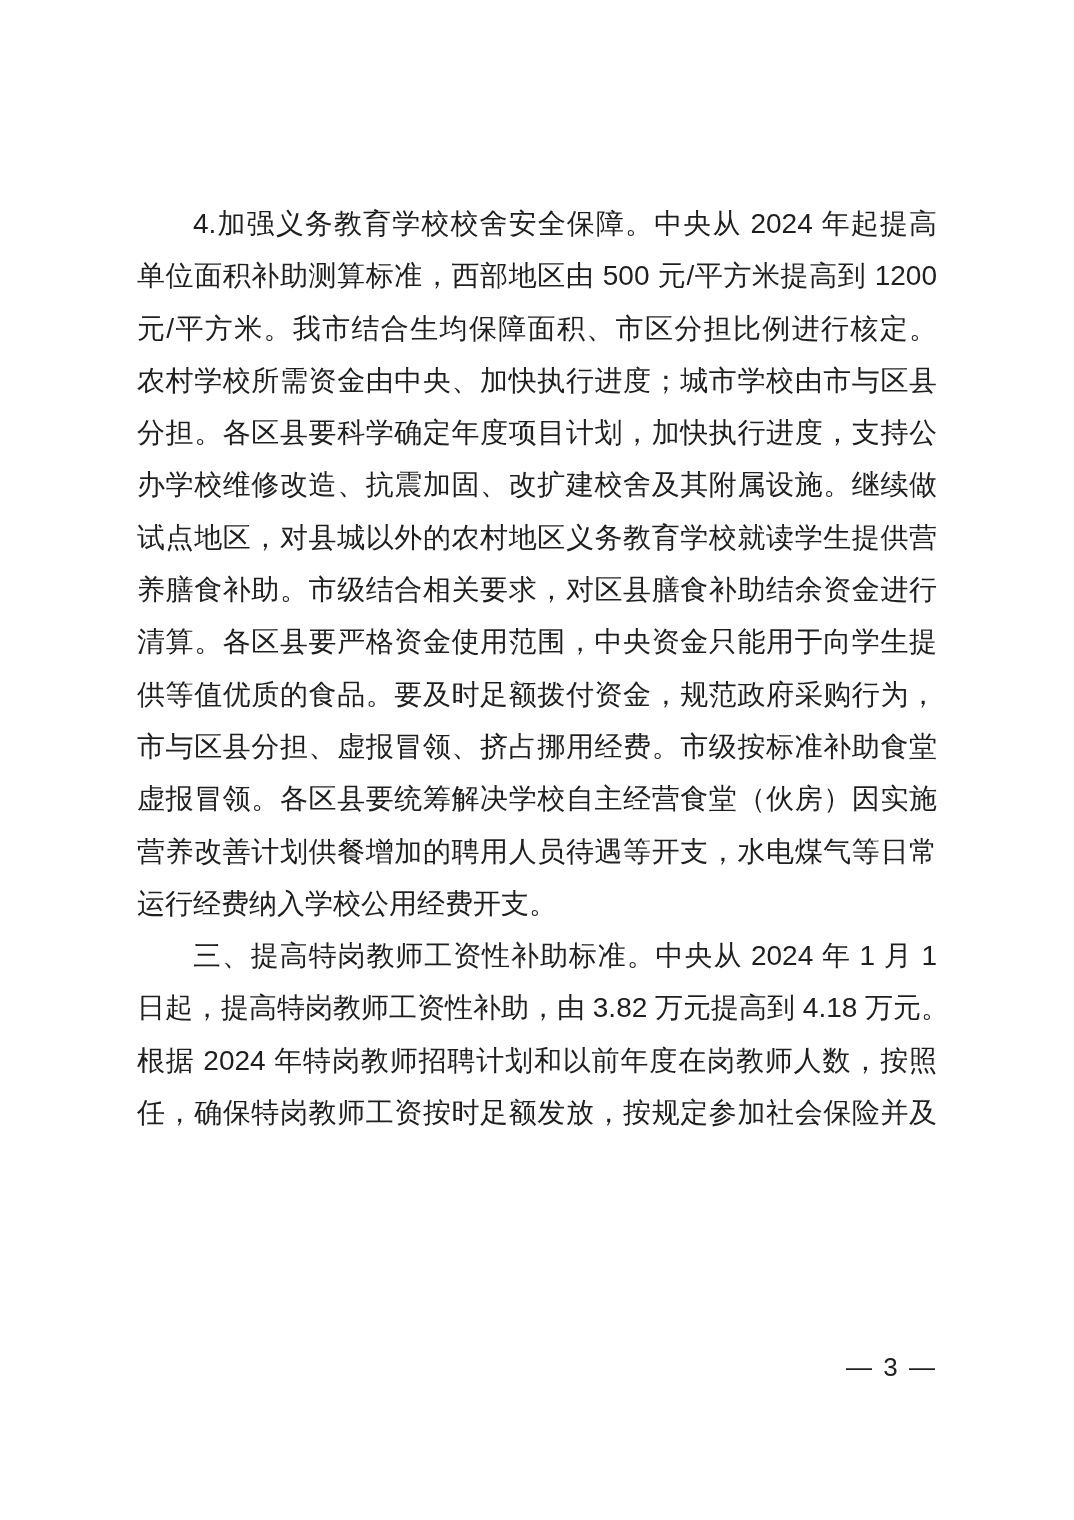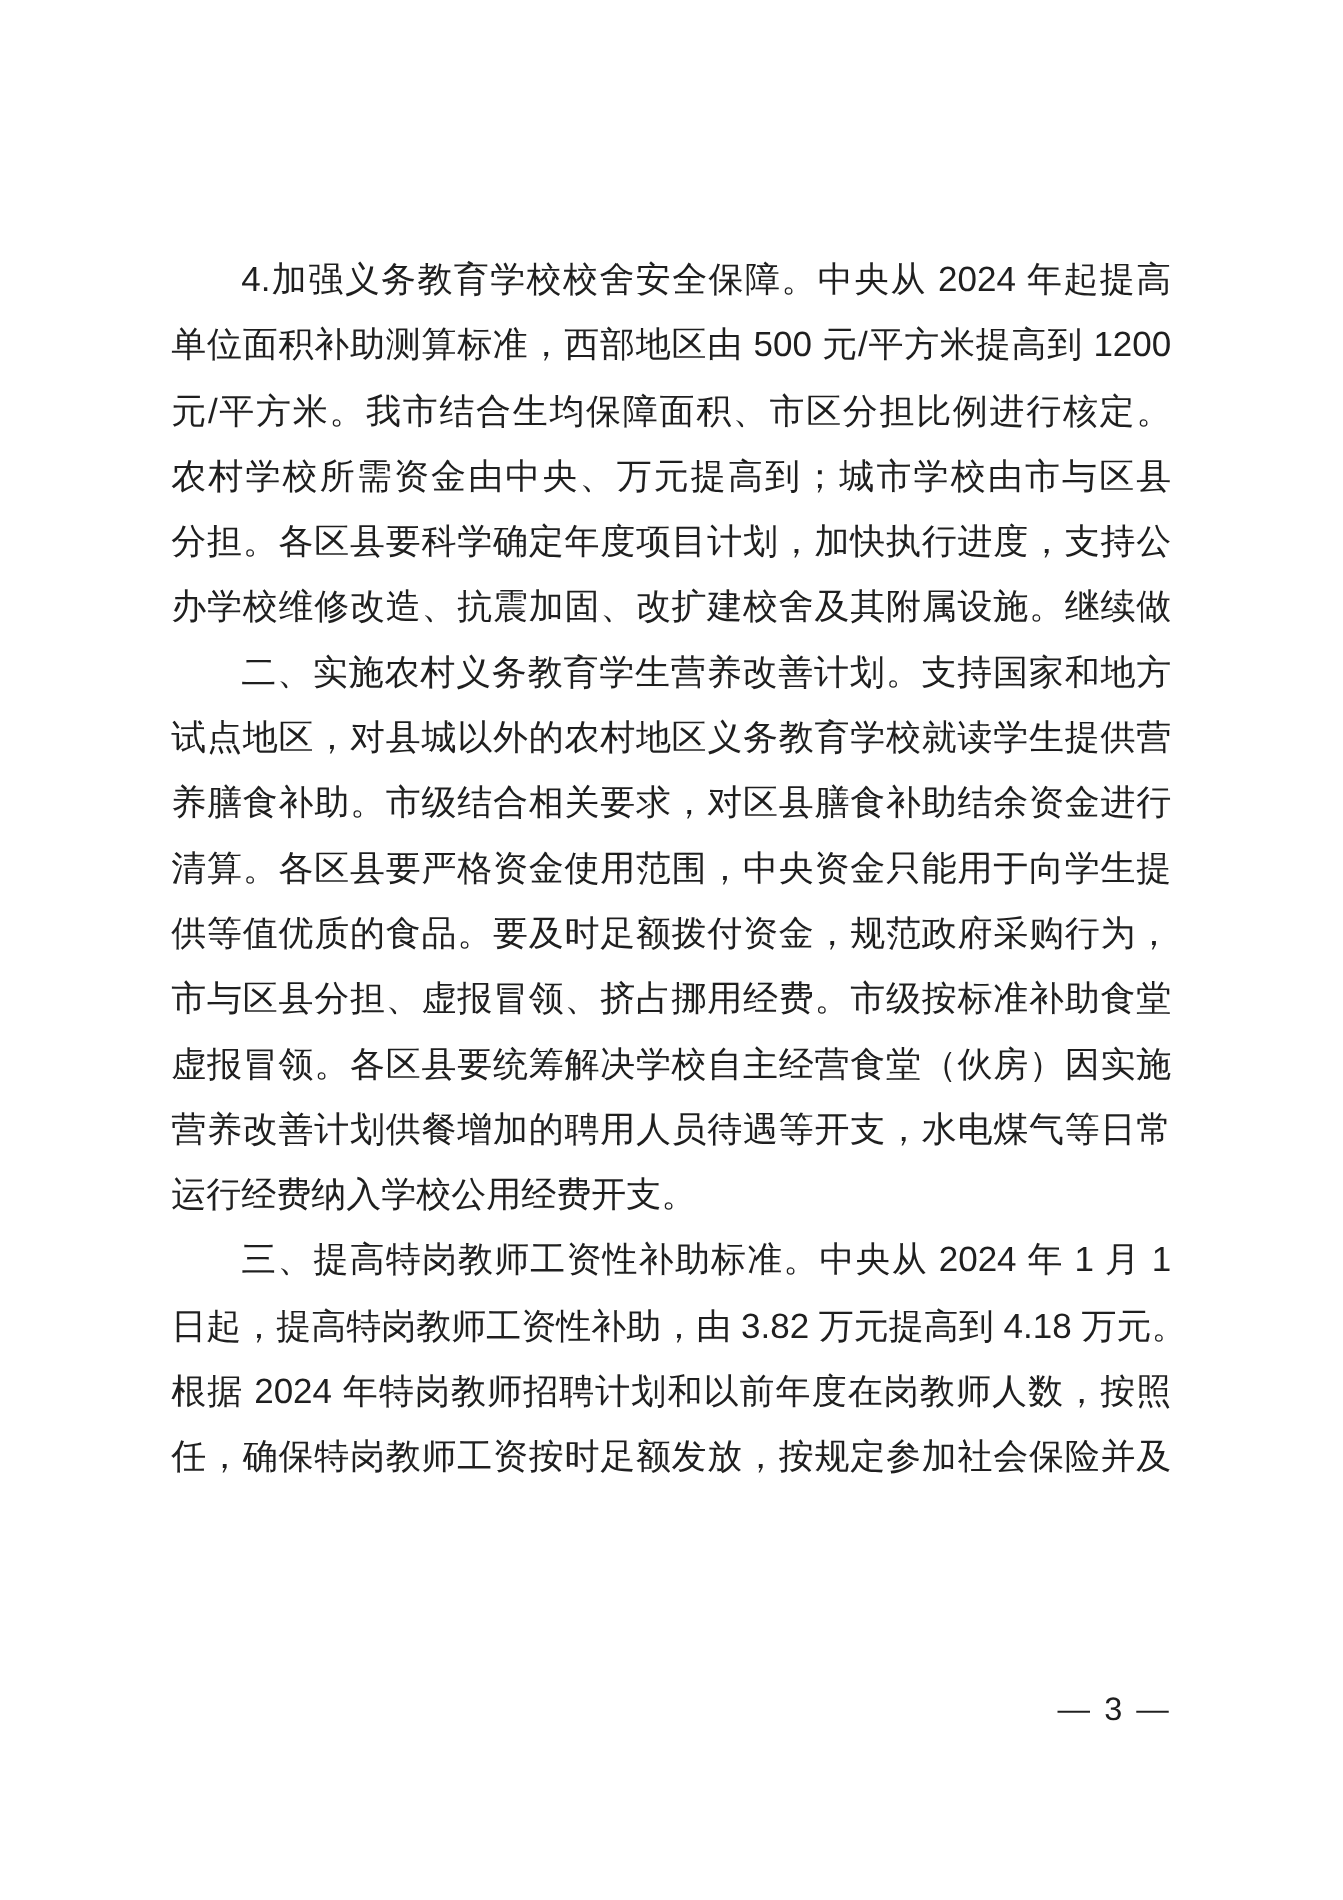--- a/index.html
+++ b/index.html
@@ -42,24 +42,23 @@
   }
 </style>
 </head>
 <body>
 
 <div class="page">
   <div class="content">
       <div class="line indent">4.加强义务教育学校校舍安全保障。中央从 2024 年起提高</div>
       <div class="line">单位面积补助测算标准，西部地区由 500 元/平方米提高到 1200</div>
       <div class="line">元/平方米。我市结合生均保障面积、市区分担比例进行核定。</div>
-      <div class="line">农村学校所需资金由中央、万元提高到；城市学校由市与区县</div>
+      <div class="line">农村学校所需资金由中央、加快执行进度；城市学校由市与区县</div>
       <div class="line">分担。各区县要科学确定年度项目计划，加快执行进度，支持公</div>
       <div class="line">办学校维修改造、抗震加固、改扩建校舍及其附属设施。继续做</div>
-      <div class="line indent">二、实施农村义务教育学生营养改善计划。支持国家和地方</div>
       <div class="line">试点地区，对县城以外的农村地区义务教育学校就读学生提供营</div>
       <div class="line">养膳食补助。市级结合相关要求，对区县膳食补助结余资金进行</div>
       <div class="line">清算。各区县要严格资金使用范围，中央资金只能用于向学生提</div>
       <div class="line">供等值优质的食品。要及时足额拨付资金，规范政府采购行为，</div>
       <div class="line">市与区县分担、虚报冒领、挤占挪用经费。市级按标准补助食堂</div>
       <div class="line">虚报冒领。各区县要统筹解决学校自主经营食堂（伙房）因实施</div>
       <div class="line">营养改善计划供餐增加的聘用人员待遇等开支，水电煤气等日常</div>
       <div class="line para-end">运行经费纳入学校公用经费开支。</div>
       <div class="line indent">三、提高特岗教师工资性补助标准。中央从 2024 年 1 月 1</div>
       <div class="line">日起，提高特岗教师工资性补助，由 3.82 万元提高到 4.18 万元。</div>

